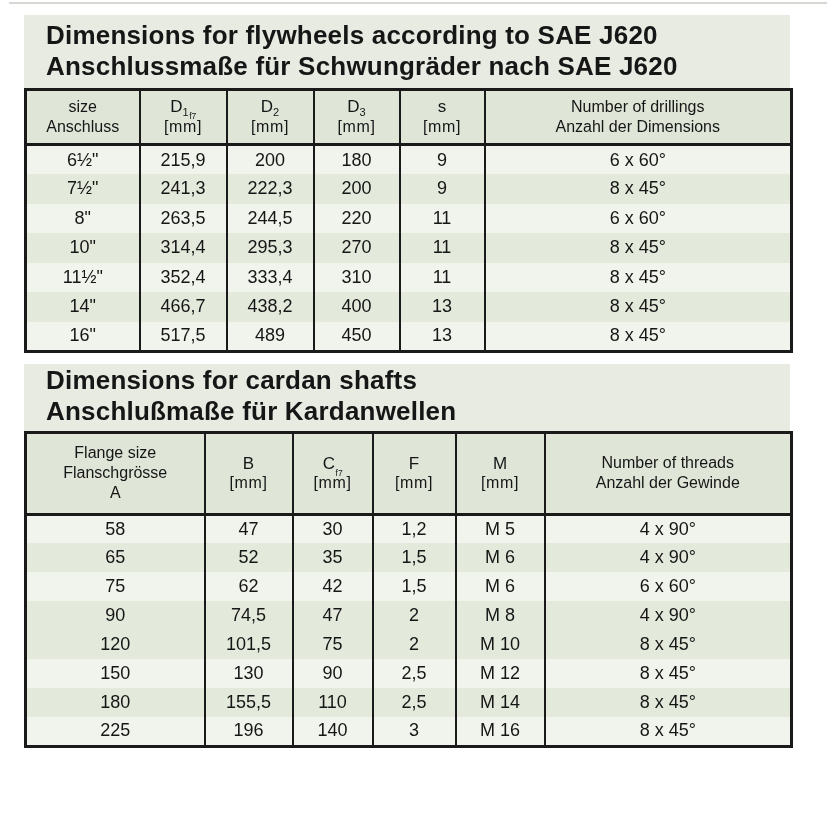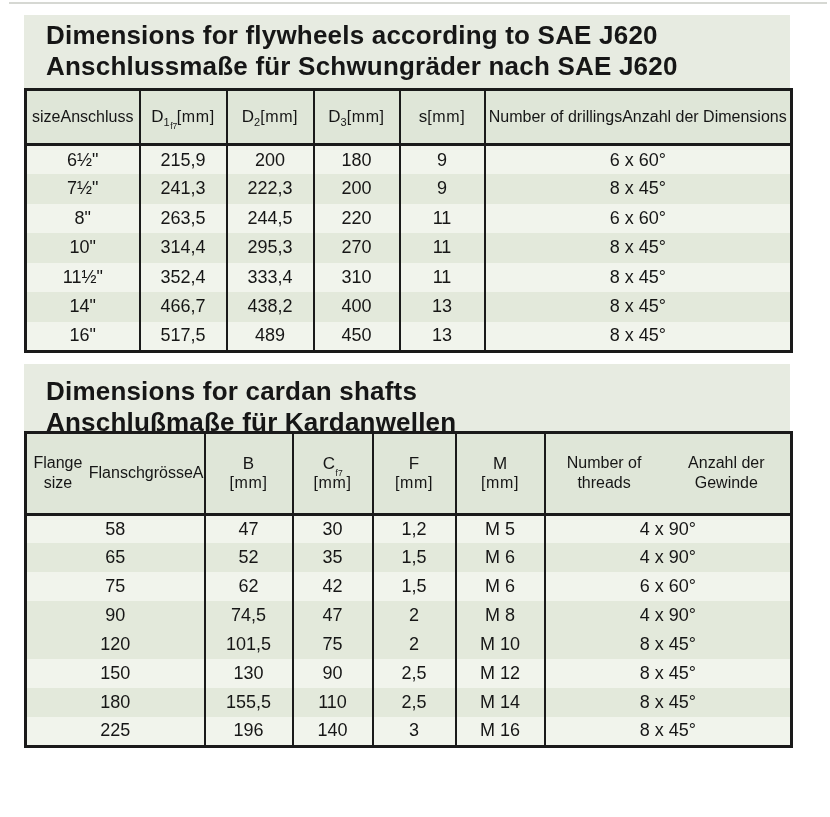--- a/index.html
+++ b/index.html
@@ -19,21 +19,21 @@
     padding:5px 0 0 22px;
     margin-top:11px;
   }
   .title-block .title-line {
     font-weight:bold;
     font-size:26px;
     line-height:31px;
     letter-spacing:0.2px;
     white-space:nowrap;
   }
-  .title-block.second { height:67px; padding-top:12px; }
+  .title-block.second { height:67px; padding-top:1px; }
 
   table {
     border-collapse:collapse;
     table-layout:fixed;
     width:766px;
     border:3px solid var(--border,#1a1a1a);
   }
   th, td { border:2px solid var(--border,#1a1a1a); }
   thead th {
     border-bottom:3px solid var(--border,#1a1a1a);
@@ -51,21 +51,21 @@
   tbody tr.row-light { background:var(--row-light,#f1f4ec); }
   tbody tr.row-dark  { background:var(--row-dark,#e3e9db); }
 
   table.t1 thead tr { height:55px; }
   table.t1 tbody tr { height:29.5px; }
   table.t2 thead tr { height:82px; }
   table.t2 tbody tr { height:29px; }
 
   th { font-size:16px; }
   .h-stack {
-    display:flex; flex-direction:row;
+    display:flex; flex-direction:column;
     justify-content:center; align-items:center;
     height:100%; line-height:20px;
   }
   .t2 .h-sym-wrap {
     display:flex; flex-direction:column;
     height:100%; padding:6px 0 6px;
   }
   .t2 .h-sym-wrap .sym-area {
     flex:1; display:flex; align-items:center; justify-content:center;
   }

